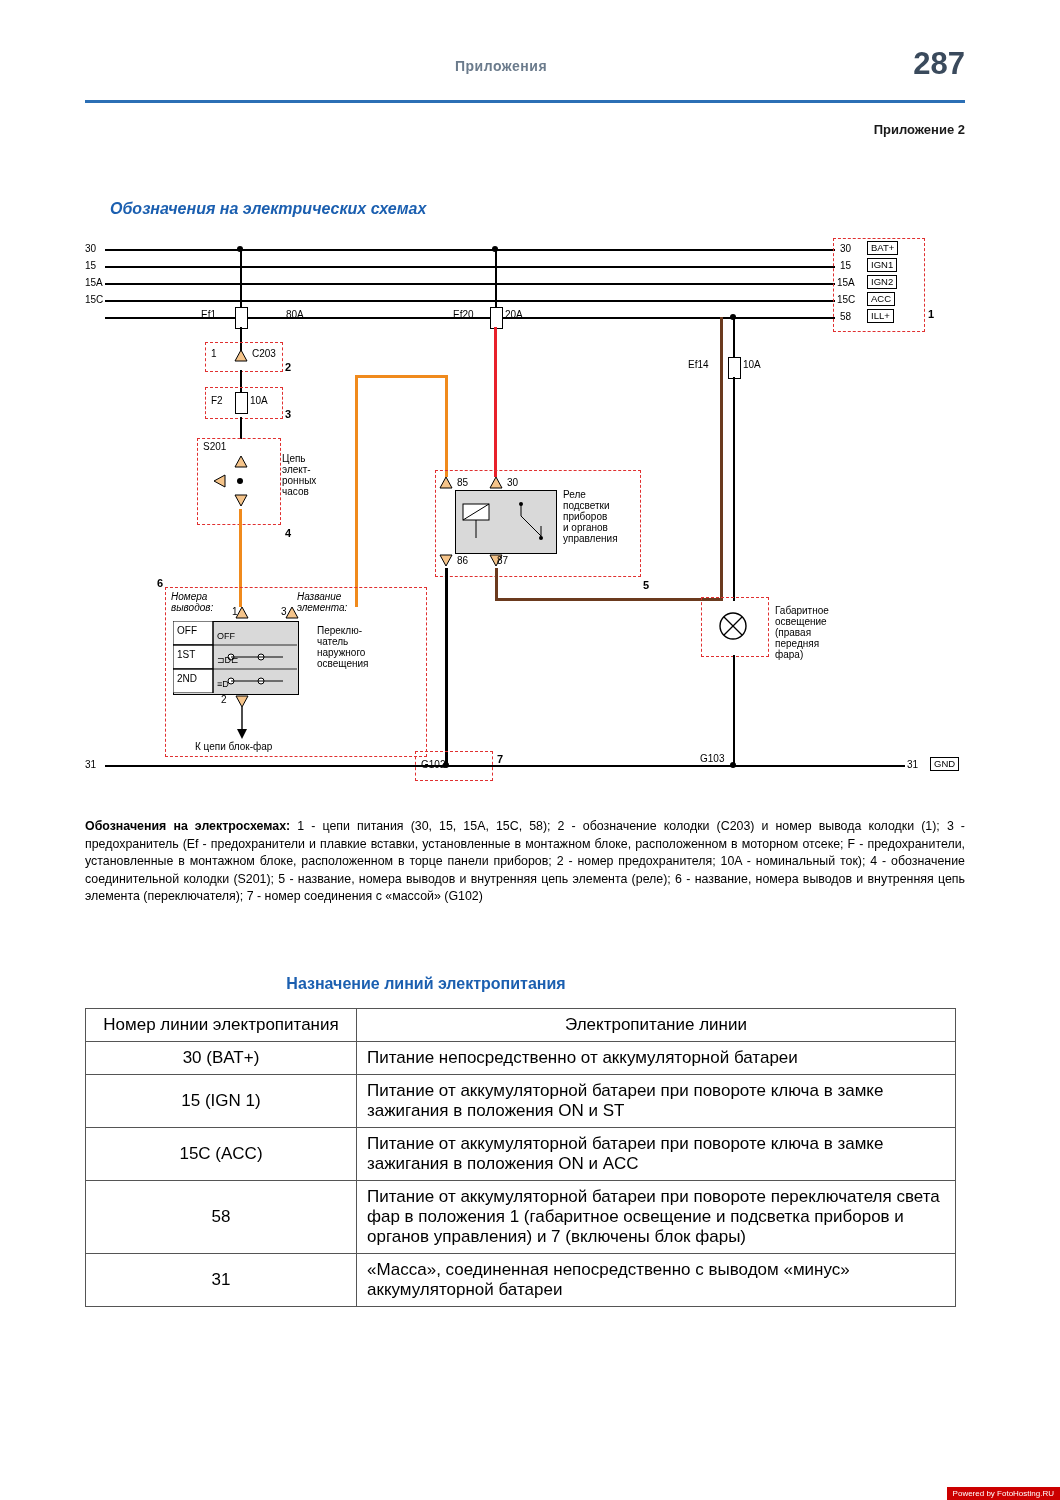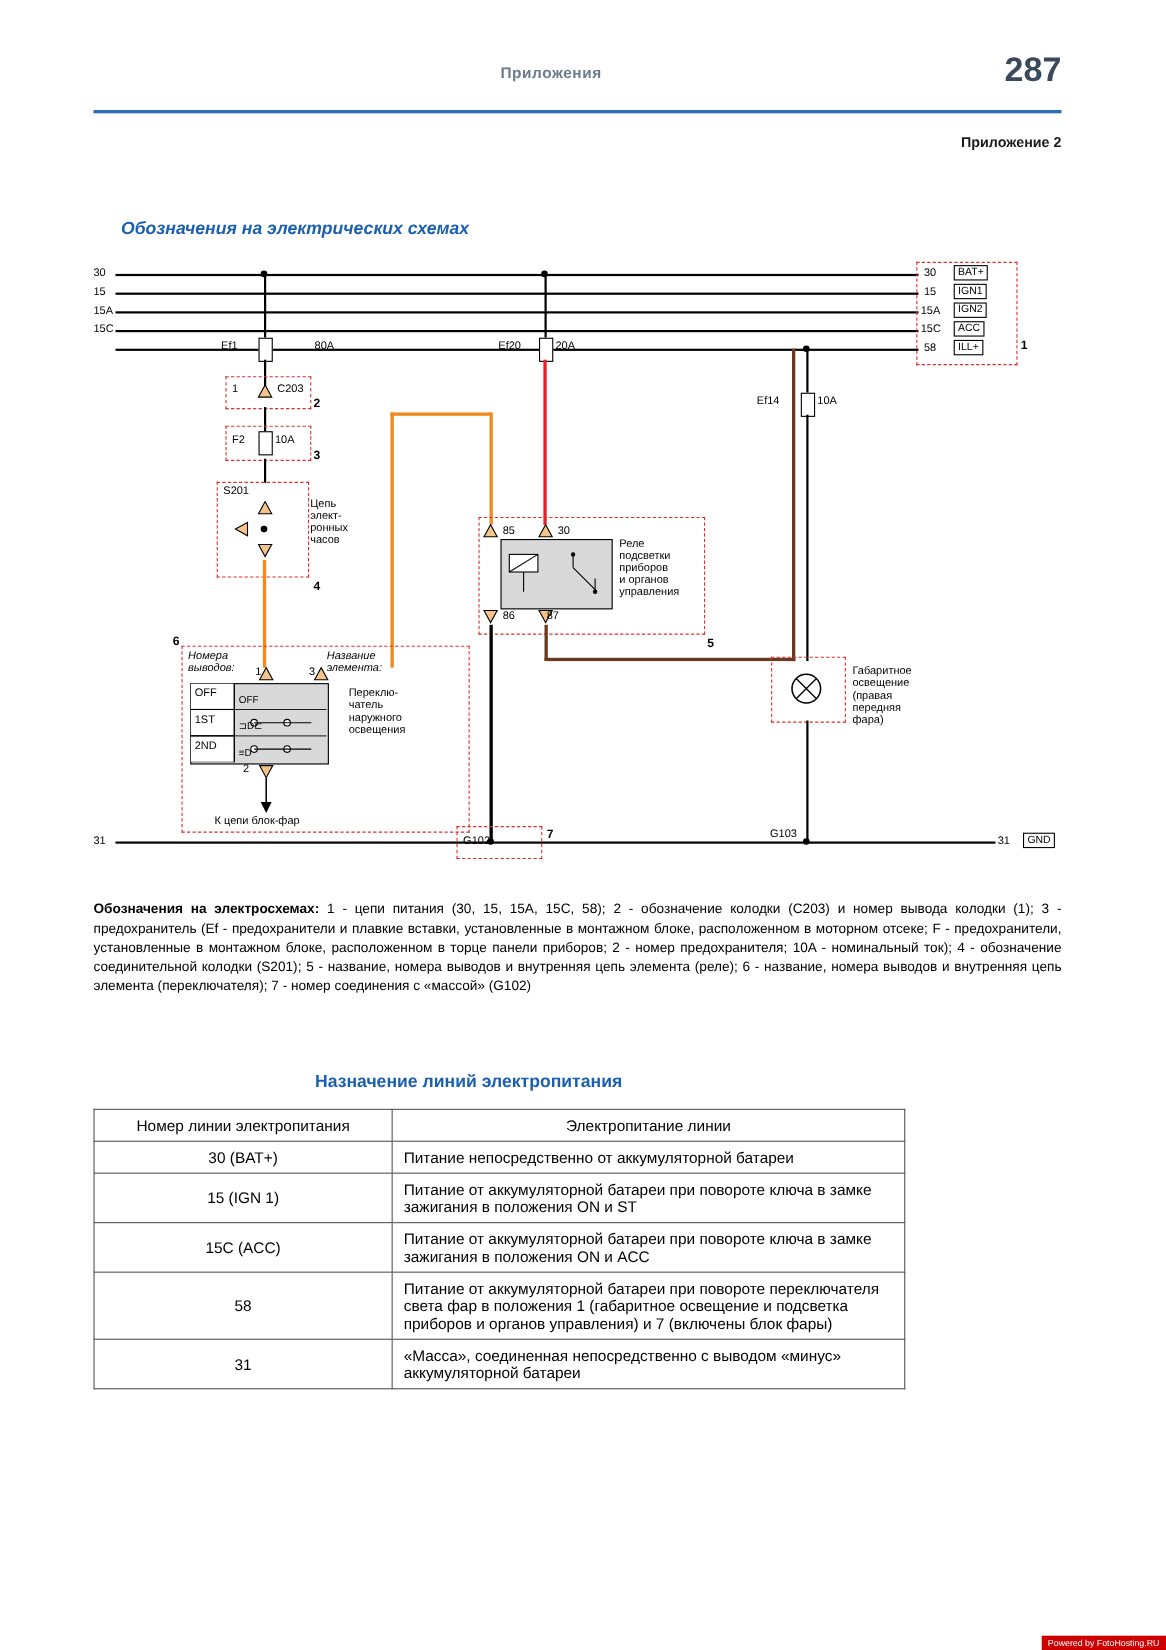--- a/index.html
+++ b/index.html
@@ -38,21 +38,21 @@
   .red{background:#e8202a;}
   .brown{background:#6b3a1e;}
   .greybox{position:absolute;background:#d9d9d9;border:1px solid #000;}
 
   
   .legend{position:absolute;left:85px;top:818px;width:880px;font-size:12.4px;line-height:17.5px;text-align:justify;}
   .legend b{font-weight:bold;}
 
   .tbl-title{position:absolute;left:0;top:975px;width:852px;text-align:center;font-size:16px;font-weight:bold;color:#1b5fb0;}
 
-  table.pwr{position:absolute;left:85px;top:1008px;width:738px;border-collapse:collapse;font-size:14px;}
+  table.pwr{position:absolute;left:85px;top:1008px;width:871px;border-collapse:collapse;font-size:17px;}
   table.pwr td,table.pwr th{border:1px solid #555;padding:6px 10px;vertical-align:top;}
   table.pwr th{font-weight:normal;text-align:center;}
   table.pwr td.c{text-align:center;vertical-align:middle;}
   .foot{position:absolute;right:0;bottom:0;background:#c00;color:#fff;font-size:8px;padding:2px 6px;}
 </style>
 </head>
 <body>
 
 <div class="page">
 

